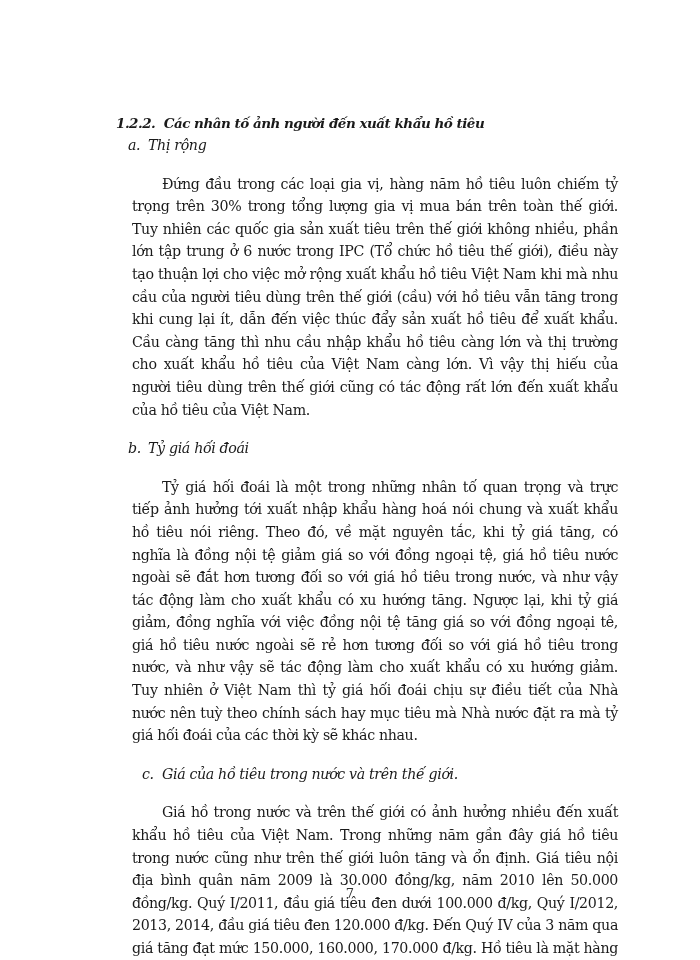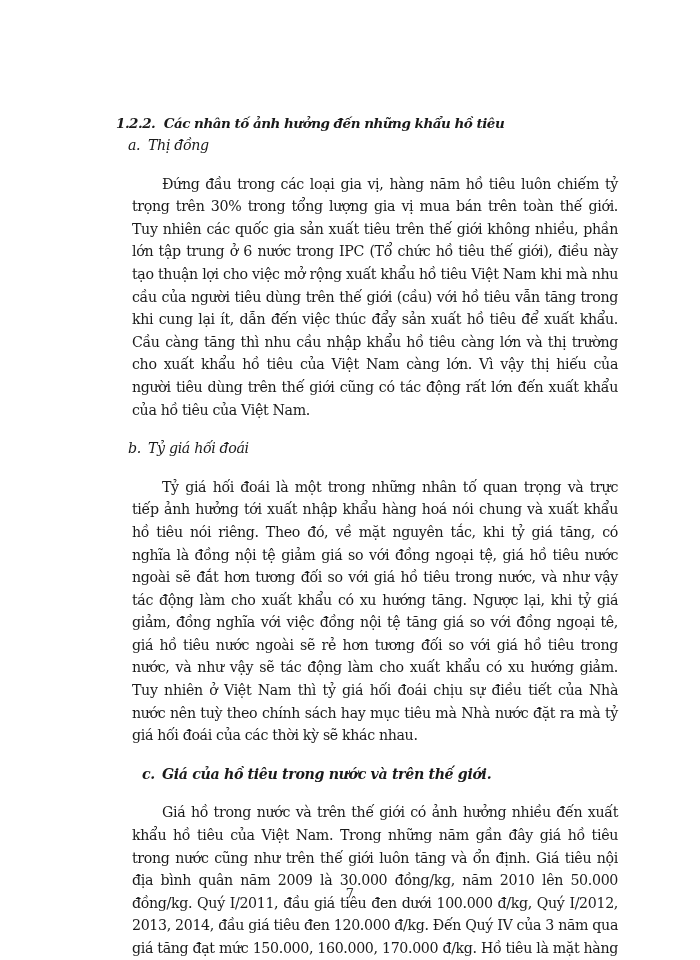--- a/index.html
+++ b/index.html
@@ -15,42 +15,42 @@
     .h3 {
       font-family: "DejaVu Serif", serif;
       font-weight: bold; font-style: italic;
       font-size: 13.5px; letter-spacing: -0.5px;
       margin: 0; height: 22px; line-height: 22px;
     }
     .sub {
       font-style: italic; margin: 0; padding-left: 12px;
       height: 22.6px;
     }
-    .sub.c { padding-left: 26px; font-weight: bold; }
+    .sub.c { padding-left: 26px; }
     .sub .mk { display: inline-block; width: 20px; }
     .para {
       margin: 16px; text-align: justify; text-indent: 30px;
     }
     .pagenum {
       position: absolute; left: 0; width: 700px; top: 886px;
       text-align: center;
       font-family: "DejaVu Serif", serif; font-size: 13px; color: #333;
     }
   </style>
 </head>
 <body>
 
 <div class="page">
   <p class="h3">
     <span>1.2.2.</span>&nbsp;
-    <span>Các nhân tố ảnh hưởng đến những khẩu hồ tiêu</span>
+    <span>Các nhân tố ảnh người đến xuất khẩu hồ tiêu</span>
   </p>
 
   <p class="sub">
-    <span class="mk">a.</span><span>Thị đồng</span>
+    <span class="mk">a.</span><span>Thị rộng</span>
   </p>
   <p class="para">Đứng đầu trong các loại gia vị, hàng năm hồ tiêu luôn chiếm tỷ trọng trên 30% trong tổng lượng gia vị mua bán trên toàn thế giới. Tuy nhiên các quốc gia sản xuất tiêu trên thế giới không nhiều, phần lớn tập trung ở 6 nước trong IPC (Tổ chức hồ tiêu thế giới), điều này tạo thuận lợi cho việc mở rộng xuất khẩu hồ tiêu Việt Nam khi mà nhu cầu của người tiêu dùng trên thế giới (cầu) với hồ tiêu vẫn tăng trong khi cung lại ít, dẫn đến việc thúc đẩy sản xuất hồ tiêu để xuất khẩu. Cầu càng tăng thì nhu cầu nhập khẩu hồ tiêu càng lớn và thị trường cho xuất khẩu hồ tiêu của Việt Nam càng lớn. Vì vậy thị hiếu của người tiêu dùng trên thế giới cũng có tác động rất lớn đến xuất khẩu của hồ tiêu của Việt Nam.</p>
 
   <p class="sub" style="margin-top:6px">
     <span class="mk">b.</span><span>Tỷ giá hối đoái</span>
   </p>
   <p class="para">Tỷ giá hối đoái là một trong những nhân tố quan trọng và trực tiếp ảnh hưởng tới xuất nhập khẩu hàng hoá nói chung và xuất khẩu hồ tiêu nói riêng. Theo đó, về mặt nguyên tắc, khi tỷ giá tăng, có nghĩa là đồng nội tệ giảm giá so với đồng ngoại tệ, giá hồ tiêu nước ngoài sẽ đắt hơn tương đối so với giá hồ tiêu trong nước, và như vậy tác động làm cho xuất khẩu có xu hướng tăng. Ngược lại, khi tỷ giá giảm, đồng nghĩa với việc đồng nội tệ tăng giá so với đồng ngoại tê, giá hồ tiêu nước ngoài sẽ rẻ hơn tương đối so với giá hồ tiêu trong nước, và như vậy sẽ tác động làm cho xuất khẩu có xu hướng giảm. Tuy nhiên ở Việt Nam thì tỷ giá hối đoái chịu sự điều tiết của Nhà nước nên tuỳ theo chính sách hay mục tiêu mà Nhà nước đặt ra mà tỷ giá hối đoái của các thời kỳ sẽ khác nhau.</p>
 
   <p class="sub c" style="margin-top:8px">
     <span class="mk">c.</span><span>Giá của hồ tiêu trong nước và trên thế giới.</span>

